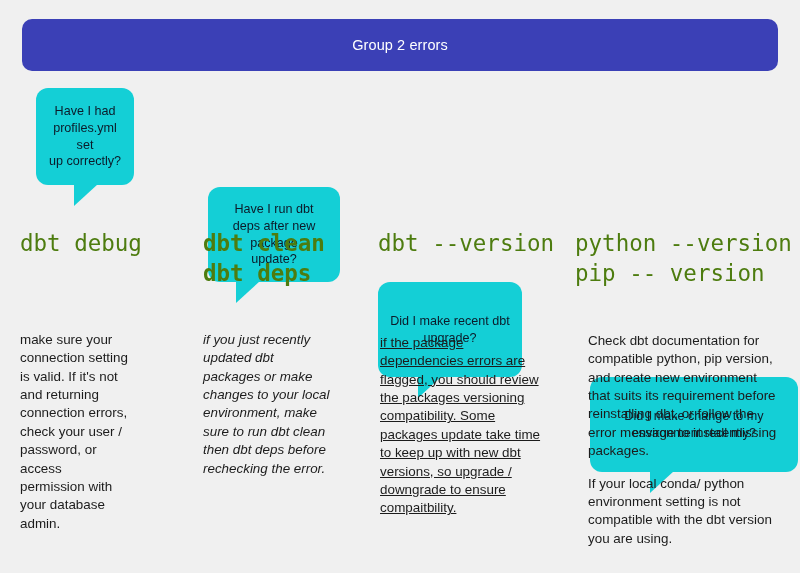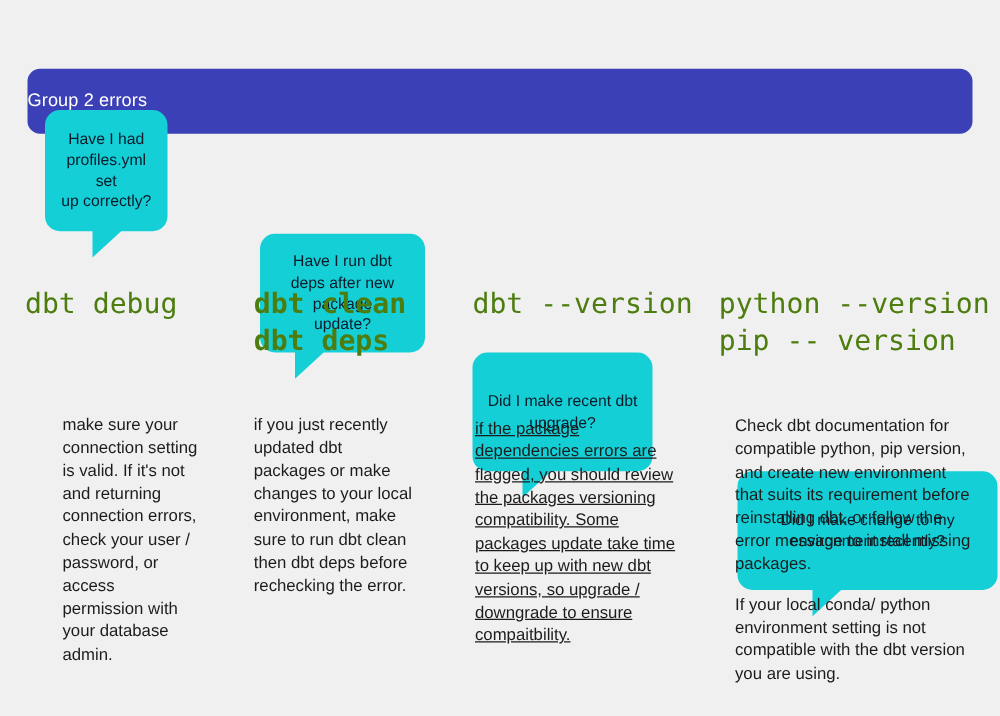--- a/index.html
+++ b/index.html
@@ -25,22 +25,21 @@
   .header-banner {
     position: absolute;
     left: 22px;
     top: 19px;
     width: 756px;
     height: 52px;
     background: #3b40b6;
     border-radius: 10px;
     display: flex;
     align-items: center;
-    justify-content: flex-start;
-    margin-top: 36px;
+    justify-content: center;
   }
   .header-title {
     color: #ffffff;
     font-size: 14.5px;
     font-family: "Liberation Sans", sans-serif;
     letter-spacing: 0.1px;
     line-height: 1;
   }
   .bubble {
     position: relative;
@@ -102,22 +101,22 @@
     color: #1c1c1c;
     font-size: 13.4px;
     line-height: 1.37;
     font-family: "Liberation Sans", sans-serif;
   }
   .body-text p {
     margin: 0 0 14px 0;
   }
   .body-text p:last-child { margin-bottom: 0; }
 
-  .body-0 { left: 20px;  top: 331px; width: 110px; margin-left: 30px; }
-  .body-1 { left: 203px; top: 331px; width: 130px; }
+  .body-0 { left: 20px;  top: 331px; width: 110px; }
+  .body-1 { left: 203px; top: 331px; width: 130px; font-style: italic; }
   .body-2 { left: 380px; top: 334px; width: 165px; text-decoration: underline; }
   .body-3 { left: 588px; top: 332px; width: 190px; }
 </style>
 </head>
 <body>
 
 <div id="canvas">
 
   <div class="header-banner">
     <div class="header-title">Group 2 errors</div>

